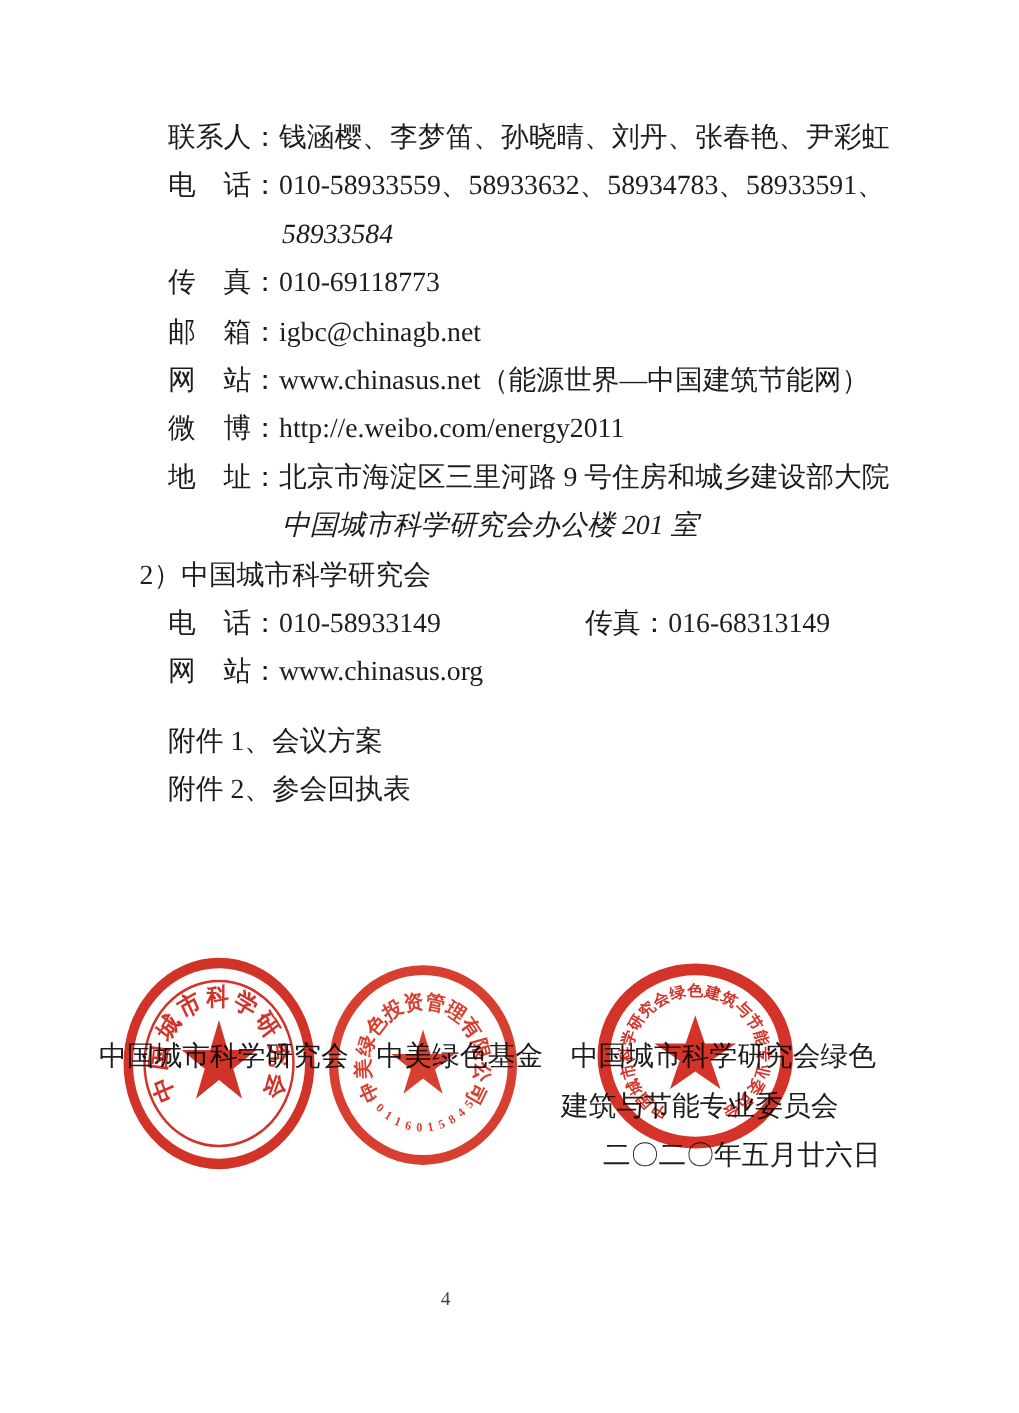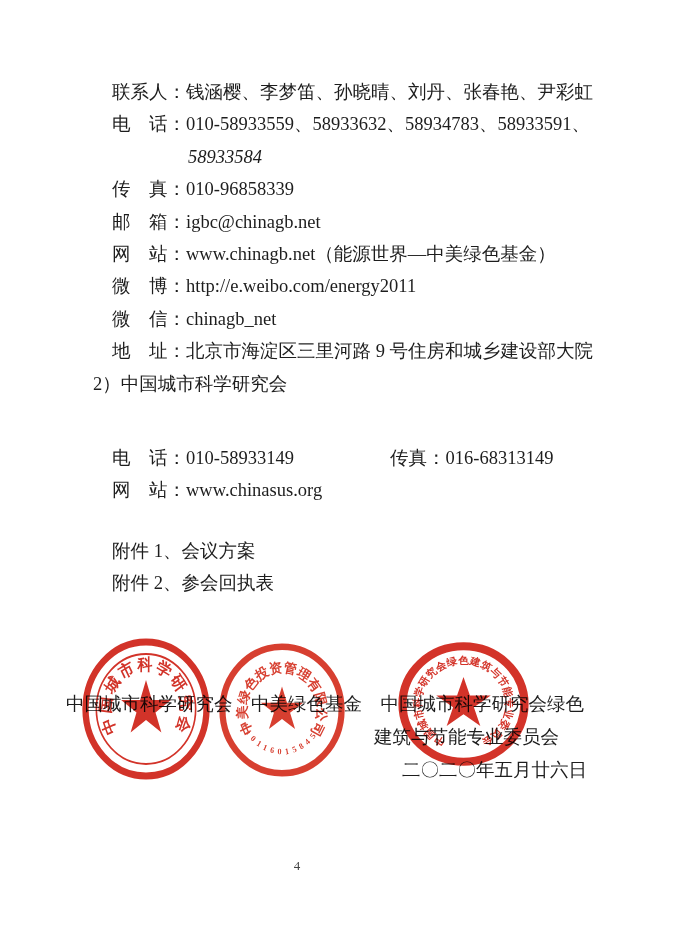--- a/index.html
+++ b/index.html
@@ -7,23 +7,23 @@
     position:relative;width:594px;height:942px;background:#ffffff;overflow:hidden;
     font-family:"Liberation Serif","DejaVu Serif",serif;color:#1d1d1d;
   }
   .body-block{
     position:absolute;left:112px;top:76px;width:500px;
     font-size:18.5px;line-height:32.4px;white-space:nowrap;
   }
   .ln{white-space:nowrap;}
   .cont{padding-left:76px;font-style:italic;}
   .outdent{margin-left:-19px;}
-  .phonefax{position:relative;margin-top:42px;}
+  .phonefax{position:relative;}
   .fax2{position:absolute;left:278px;top:0;}
-  .attachments{margin-top:28px;}
+  .attachments{margin-top:14px;}
   .sig-line{position:absolute;font-size:18.5px;white-space:nowrap;color:#1d1d1d;}
   .sig-1{left:66px;top:691px;}
   .sig-2{left:374px;top:724px;}
   .sig-3{left:402px;top:757px;}
   .seal{position:absolute;mix-blend-mode:multiply;opacity:.93;}
   .seal-l{left:81px;top:637px;}
   .seal-m{left:218px;top:642px;}
   .seal-r{left:397px;top:641px;}
   .seal text{font-family:"Liberation Serif","DejaVu Serif",serif;font-weight:700;}
   .pagenum{
@@ -33,26 +33,26 @@
 </style>
 </head>
 <body>
 
 <div class="page">
 
   <div class="body-block">
     <div class="ln">联系人：钱涵樱、李梦笛、孙晓晴、刘丹、张春艳、尹彩虹</div>
     <div class="ln">电　话：010-58933559、58933632、58934783、58933591、</div>
     <div class="ln cont">58933584</div>
-    <div class="ln">传　真：010-96858339</div>
+    <div class="ln">传　真：010-69118773</div>
     <div class="ln">邮　箱：igbc@chinagb.net</div>
-    <div class="ln">网　站：www.chinagb.net（能源世界—中美绿色基金）</div>
+    <div class="ln">网　站：www.chinasus.net（能源世界—中国建筑节能网）</div>
     <div class="ln">微　博：http://e.weibo.com/energy2011</div>
-    <div class="ln">微　信：chinagb_net</div>
     <div class="ln">地　址：北京市海淀区三里河路 9 号住房和城乡建设部大院</div>
+    <div class="ln cont">中国城市科学研究会办公楼 201 室</div>
     <div class="ln outdent">2）中国城市科学研究会</div>
     <div class="ln phonefax">
       <span>电　话：010-58933149</span>
       <span class="fax2">传真：016-68313149</span>
     </div>
     <div class="ln">网　站：www.chinasus.org</div>
     <div class="attachments">
       <div class="ln">附件 1、会议方案</div>
       <div class="ln">附件 2、参会回执表</div>
     </div>

